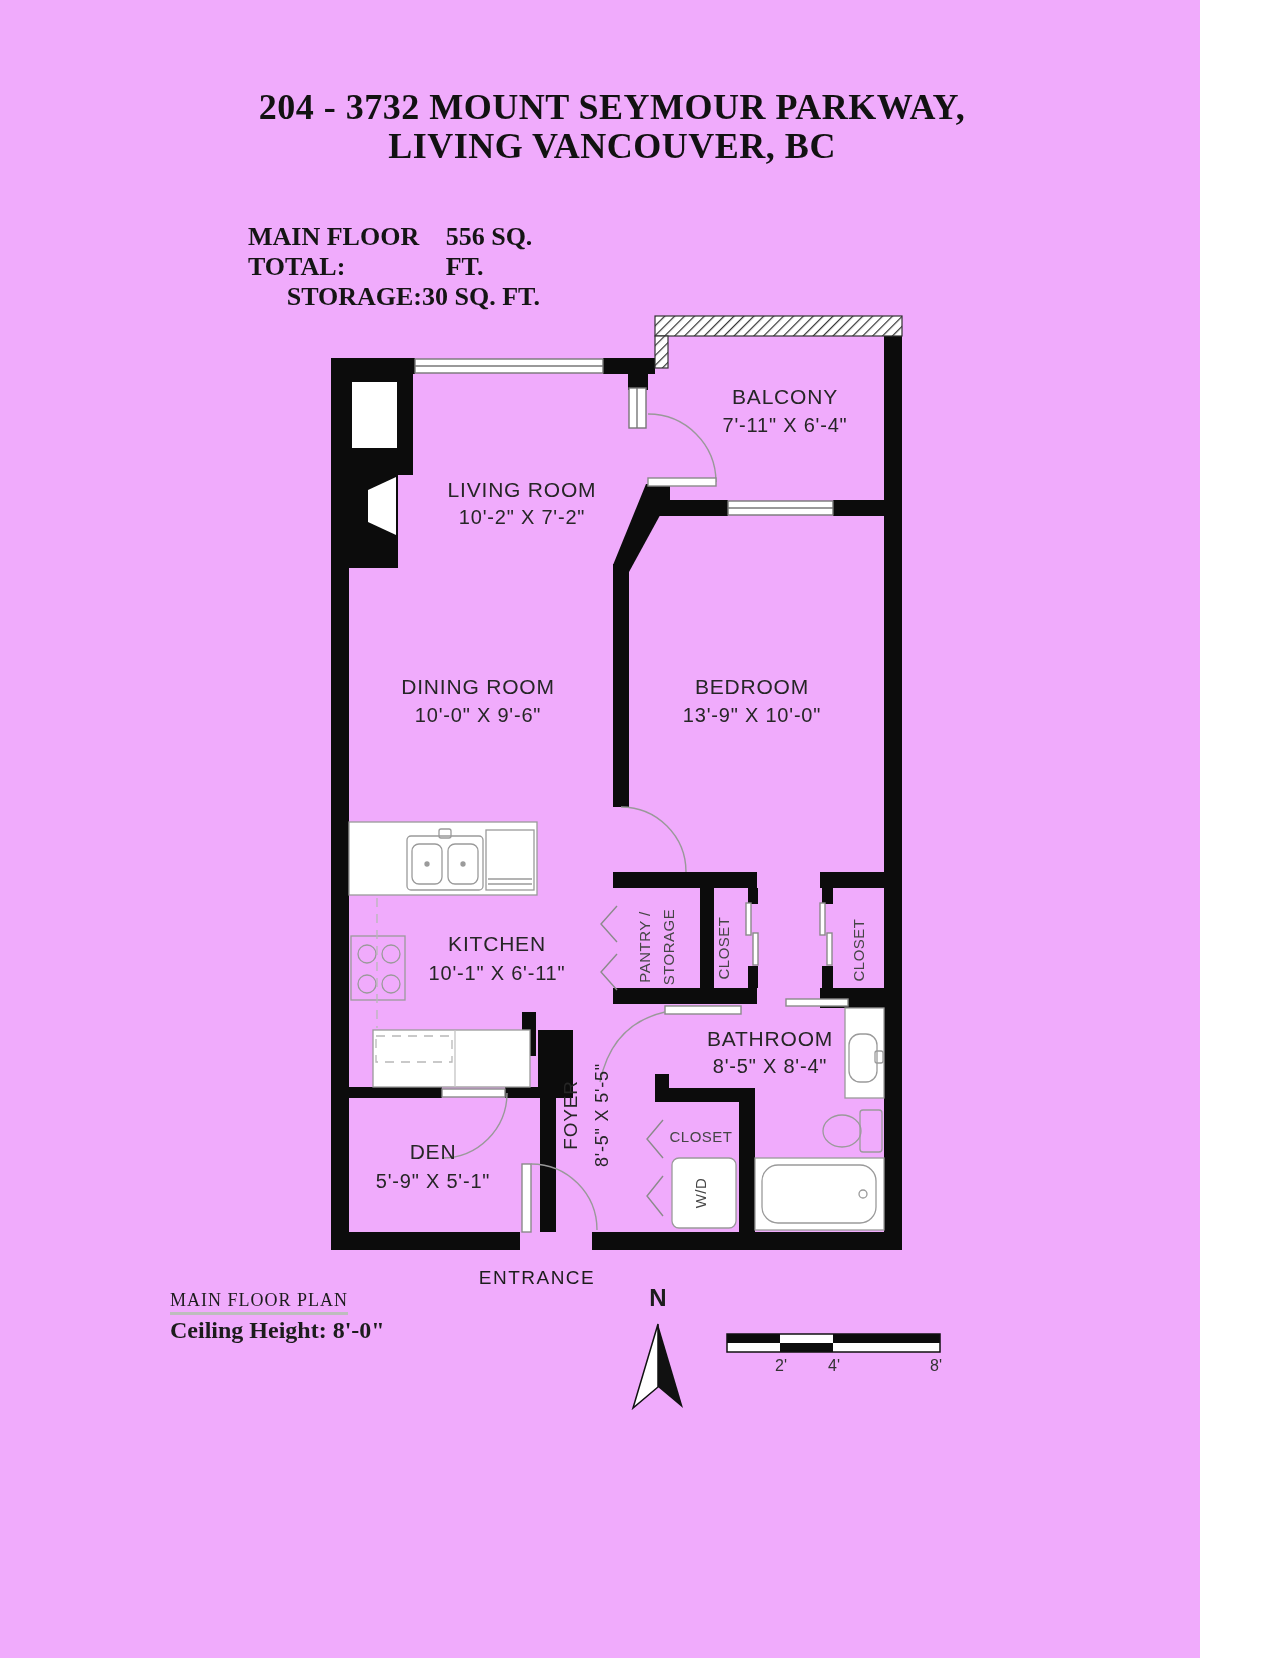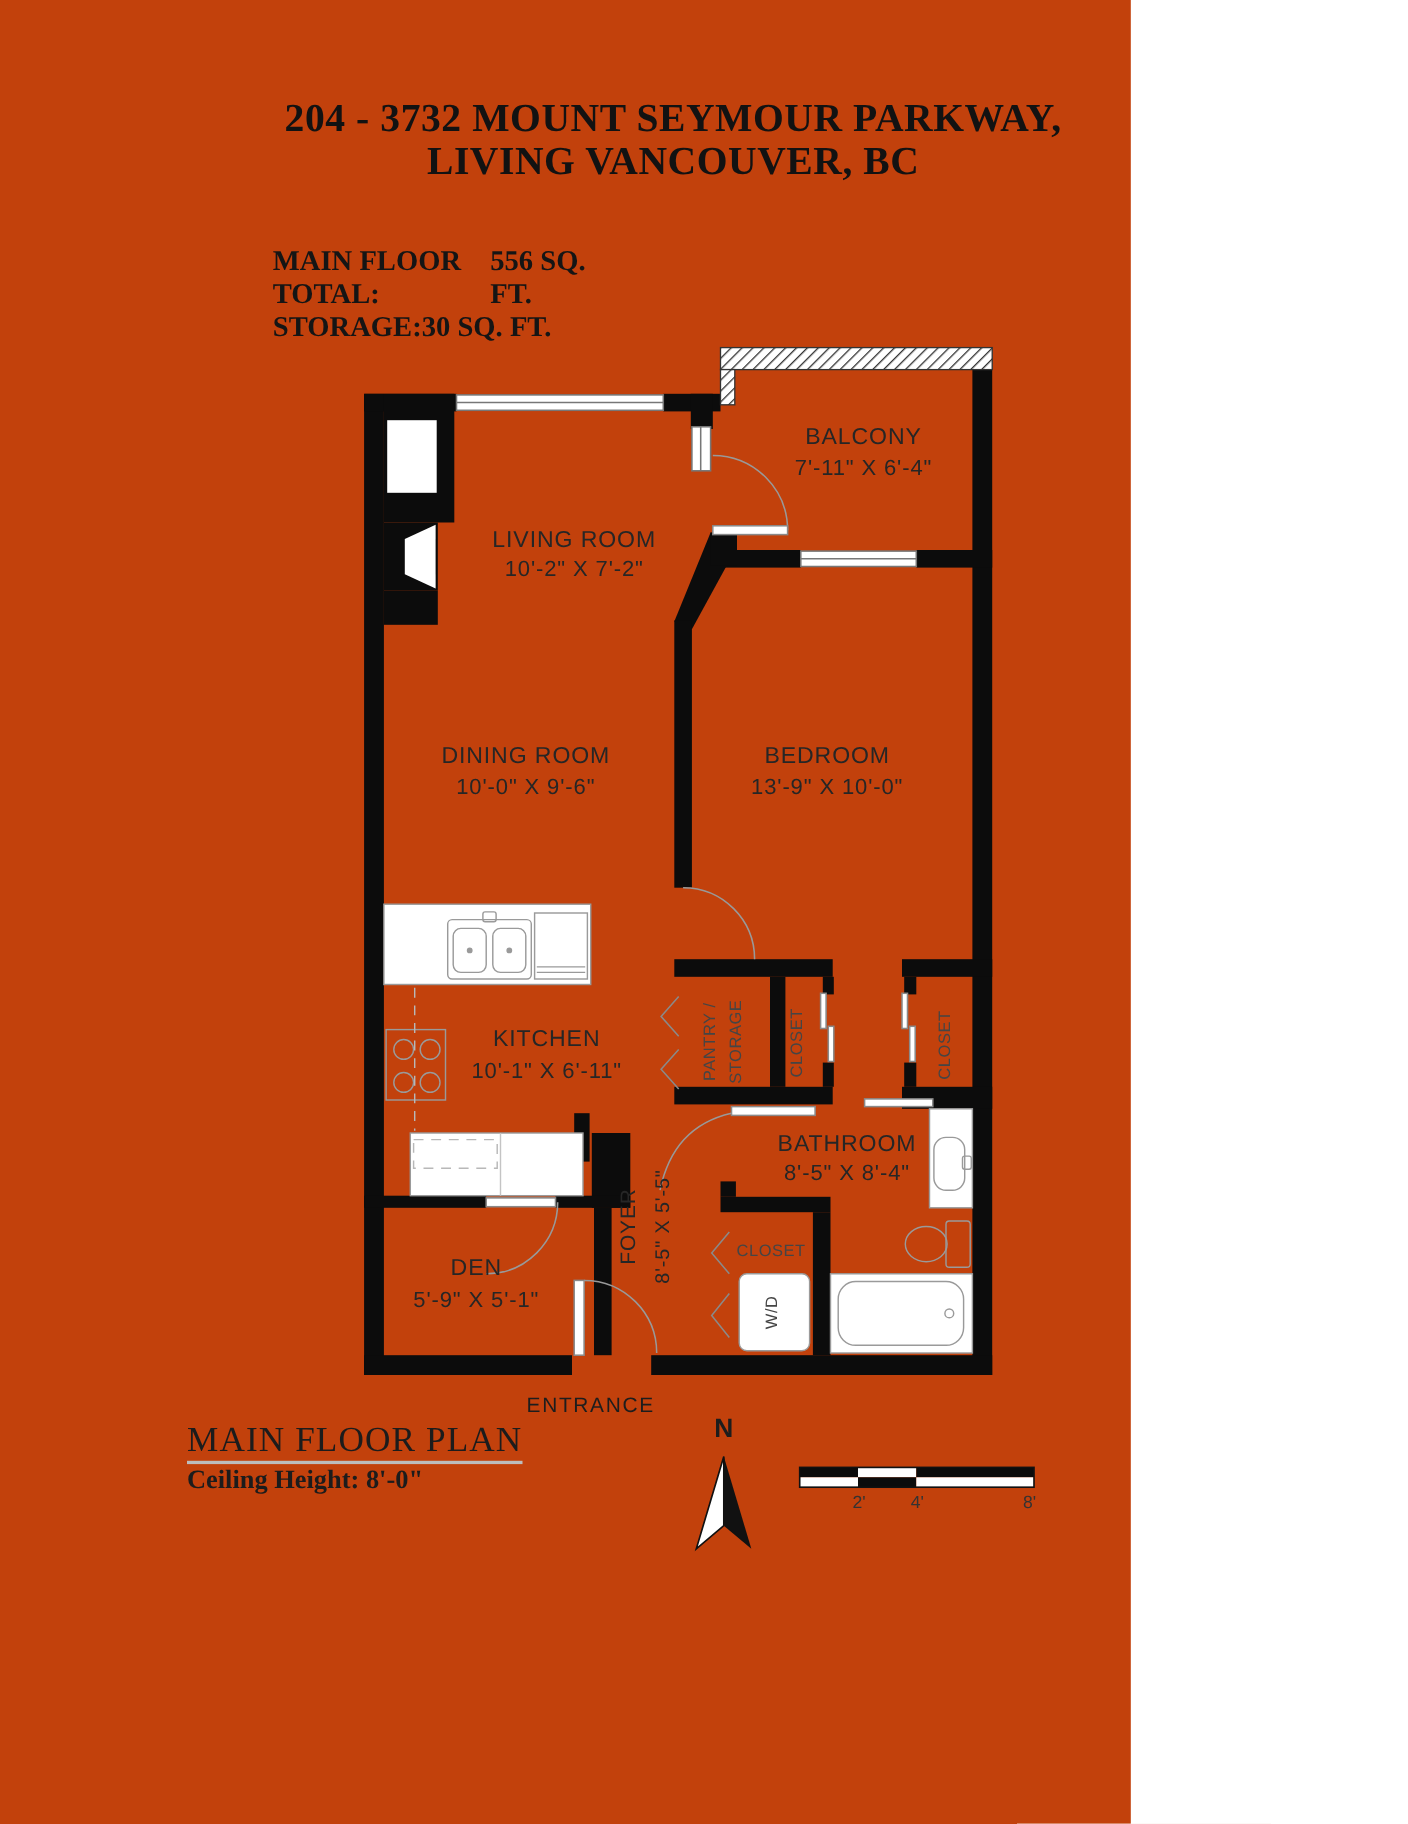--- a/index.html
+++ b/index.html
@@ -1,26 +1,26 @@
 <!DOCTYPE html>
 <html><head>
 <meta charset="utf-8">
 <style>
   html,body{margin:0;padding:0;background:#ffffff;}
-  #page{position:relative;width:1028px;height:1658px;background:#c2410c;overflow:hidden;
+  #page{position:relative;width:1200px;height:1658px;background:#f0abfc;overflow:hidden;
         font-family:"Liberation Sans",sans-serif;color:#1a1a1a;}
   #title{position:absolute;top:88px;left:0;width:1224px;text-align:center;
          font-family:"Liberation Serif",serif;font-weight:bold;font-size:36px;line-height:39px;
          color:#121212;letter-spacing:0.5px;}
   #areas{position:absolute;top:222px;left:248px;width:292px;
          font-family:"Liberation Serif",serif;font-weight:600;font-size:26px;line-height:30px;color:#151515;}
-  .area-row{display:flex;justify-content:flex-start;}
+  .area-row{display:flex;justify-content:flex-end;}
   #plan-svg{position:absolute;top:0;left:0;}
   #footer-left{position:absolute;left:170px;top:1290px;font-family:"Liberation Serif",serif;color:#1c1c1c;}
-  #plan-title{font-size:32px;letter-spacing:1px;font-weight:normal;
+  #plan-title{font-size:18px;letter-spacing:1px;font-weight:normal;
               border-bottom:3px solid #bdbdbd;padding-bottom:1px;display:inline-block;}
   #ceiling{font-size:24px;font-weight:bold;margin-top:2px;}
   svg text{font-family:"Liberation Sans",sans-serif;fill:#262626;}
   .room-name{font-size:21px;letter-spacing:0.8px;}
   .room-dims{font-size:20px;letter-spacing:0.8px;}
   .small-label{font-size:15px;letter-spacing:0.5px;fill:#454545;}
   .entrance-label{font-size:19px;letter-spacing:1.5px;fill:#1d1d1d;}
   .tick-label{font-size:16px;fill:#333;}
   .north-n{font-size:24px;font-weight:600;fill:#1d1d1d;}
 </style>

